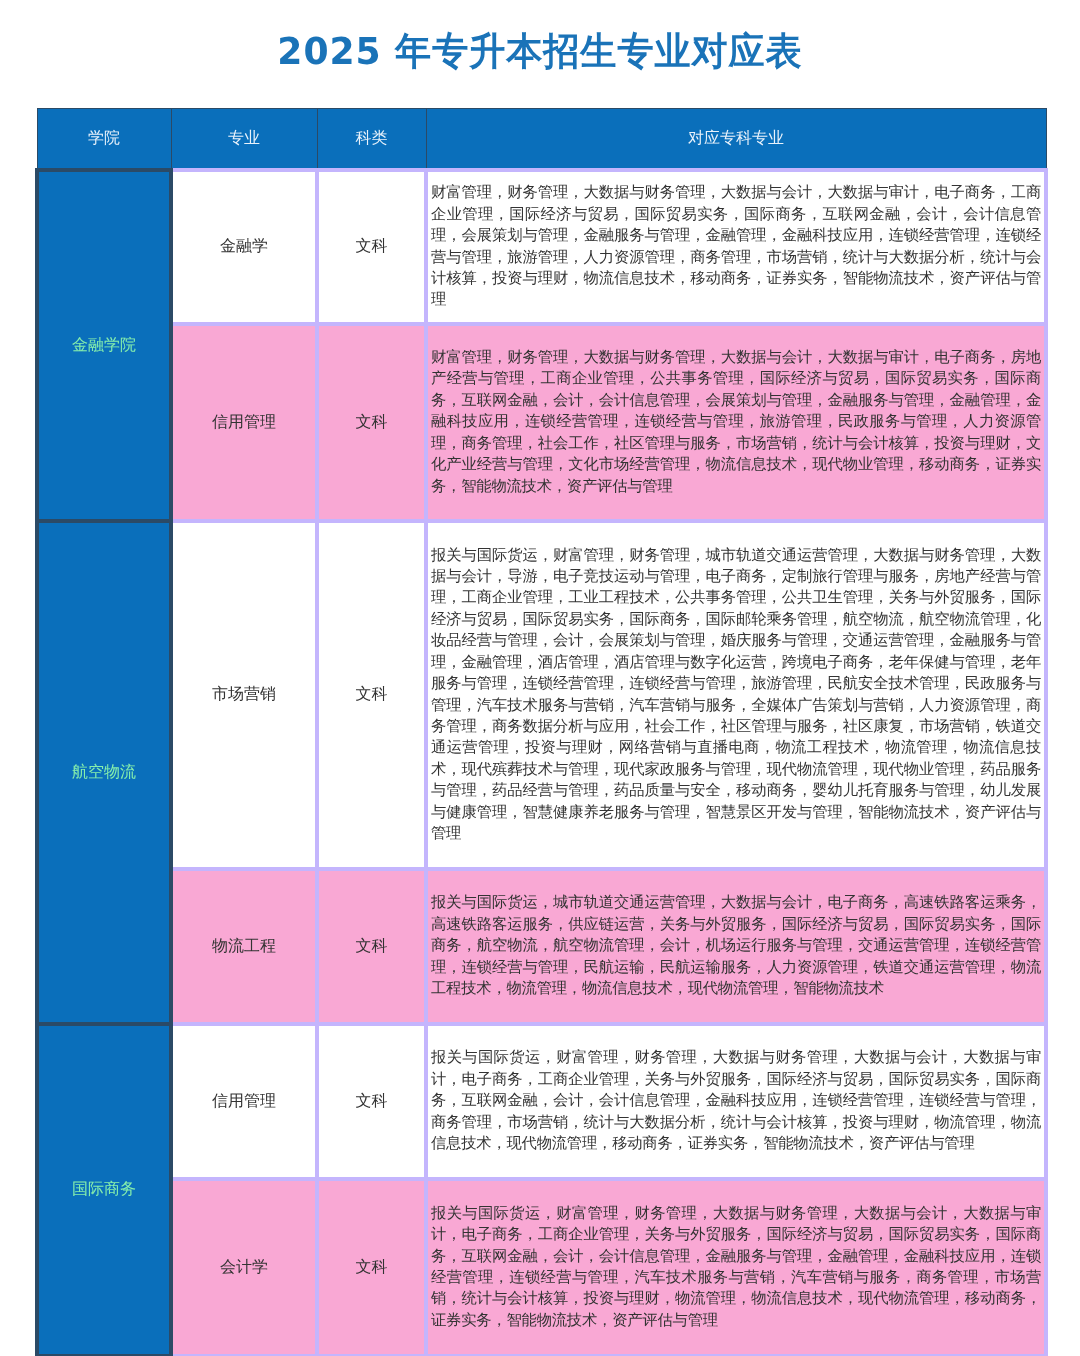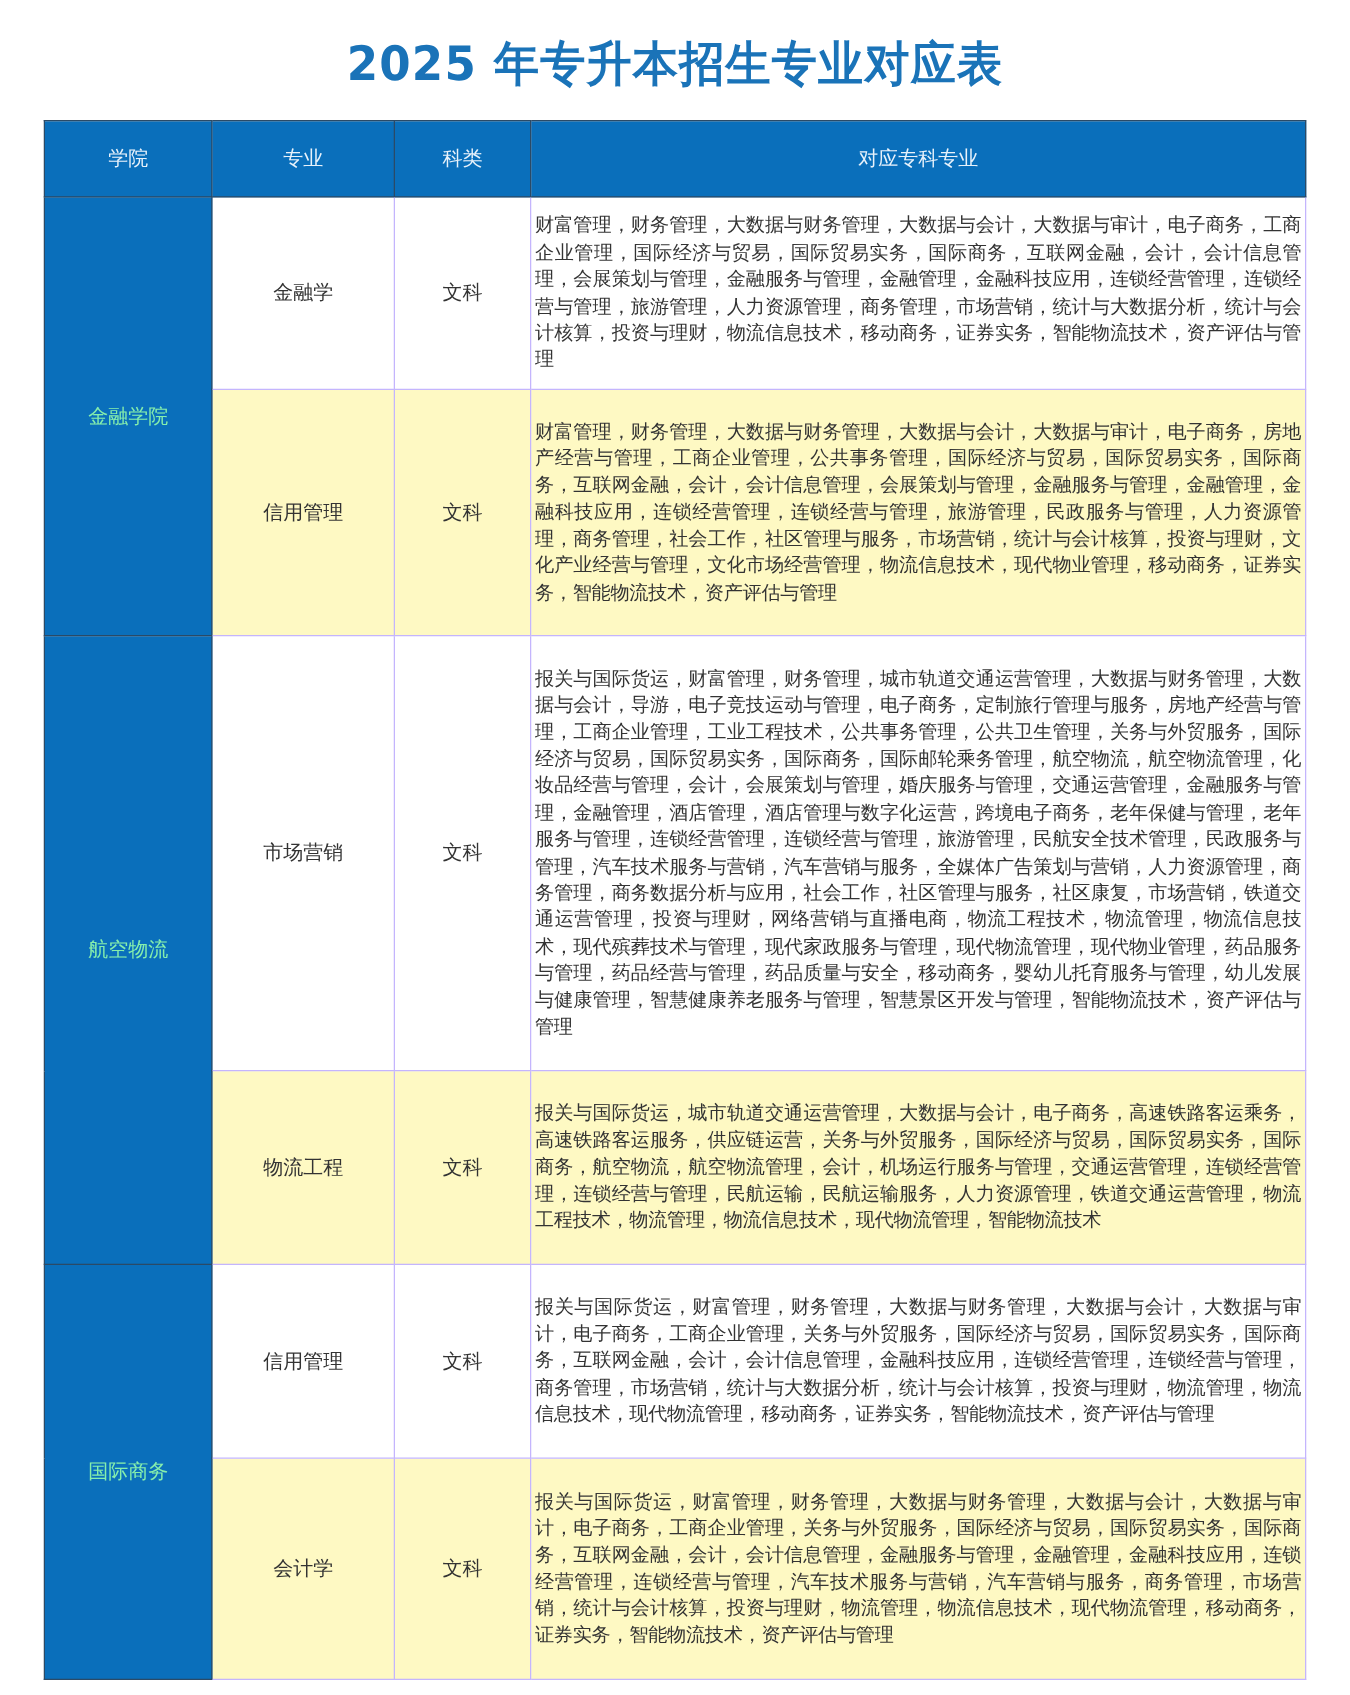--- a/index.html
+++ b/index.html
@@ -7,44 +7,44 @@
   body { font-family: "DejaVu Sans", "Liberation Sans", sans-serif; color: #333; position: relative; }
 
   .title {
     position: absolute; left: 0; top: 26px; width: 1080px; text-align: center;
     font-size: 38px; font-weight: bold; color: #1a73b8; letter-spacing: 1px;
     font-family: "DejaVu Sans", sans-serif;
     transform: scaleX(0.95);
   }
 
   table.main {
-    position: absolute; left: 35px; top: 96px; width: 1009px;
+    position: absolute; left: 35px; top: 108px; width: 1009px;
     border-collapse: collapse; table-layout: fixed;
   }
   table.main col.c1 { width: 134px; }
   table.main col.c2 { width: 146px; }
   table.main col.c3 { width: 109px; }
   table.main col.c4 { width: 620px; }
 
   th {
     background: #0a6fbb; color: #e8f2fb; font-weight: normal; font-size: 16px;
     height: 61px; border: 1px solid #2b4a66; text-align: center; vertical-align: middle;
   }
-  td { border: 1px solid #c4b5fd; vertical-align: middle; }
+  td { border: 4px solid #c4b5fd; vertical-align: middle; }
   td.college {
     background: #0a6fbb; color: #86efac; font-size: 16px; text-align: center;
     border-color: #2b4a66;
   }
   td.major, td.cat { text-align: center; font-size: 16px; color: #333; }
   td.list {
     font-size: 15.3px; line-height: 21.4px; color: #333; padding: 8px 3px 8px 3px;
     text-align: justify; letter-spacing: -0.2px;
   }
   tr.white td.major, tr.white td.cat, tr.white td.list { background: #ffffff; }
-  tr.blue td.major, tr.blue td.cat, tr.blue td.list { background: #fef9c3; }
+  tr.blue td.major, tr.blue td.cat, tr.blue td.list { background: #f9a8d4; }
 
   tr.r1 { height: 154px; }
   tr.r2 { height: 197px; }
   tr.r3 { height: 348px; }
   tr.r4 { height: 155px; }
   tr.r5 { height: 155px; }
   tr.r6 { height: 177px; }
 </style>
 </head>
 <body>

